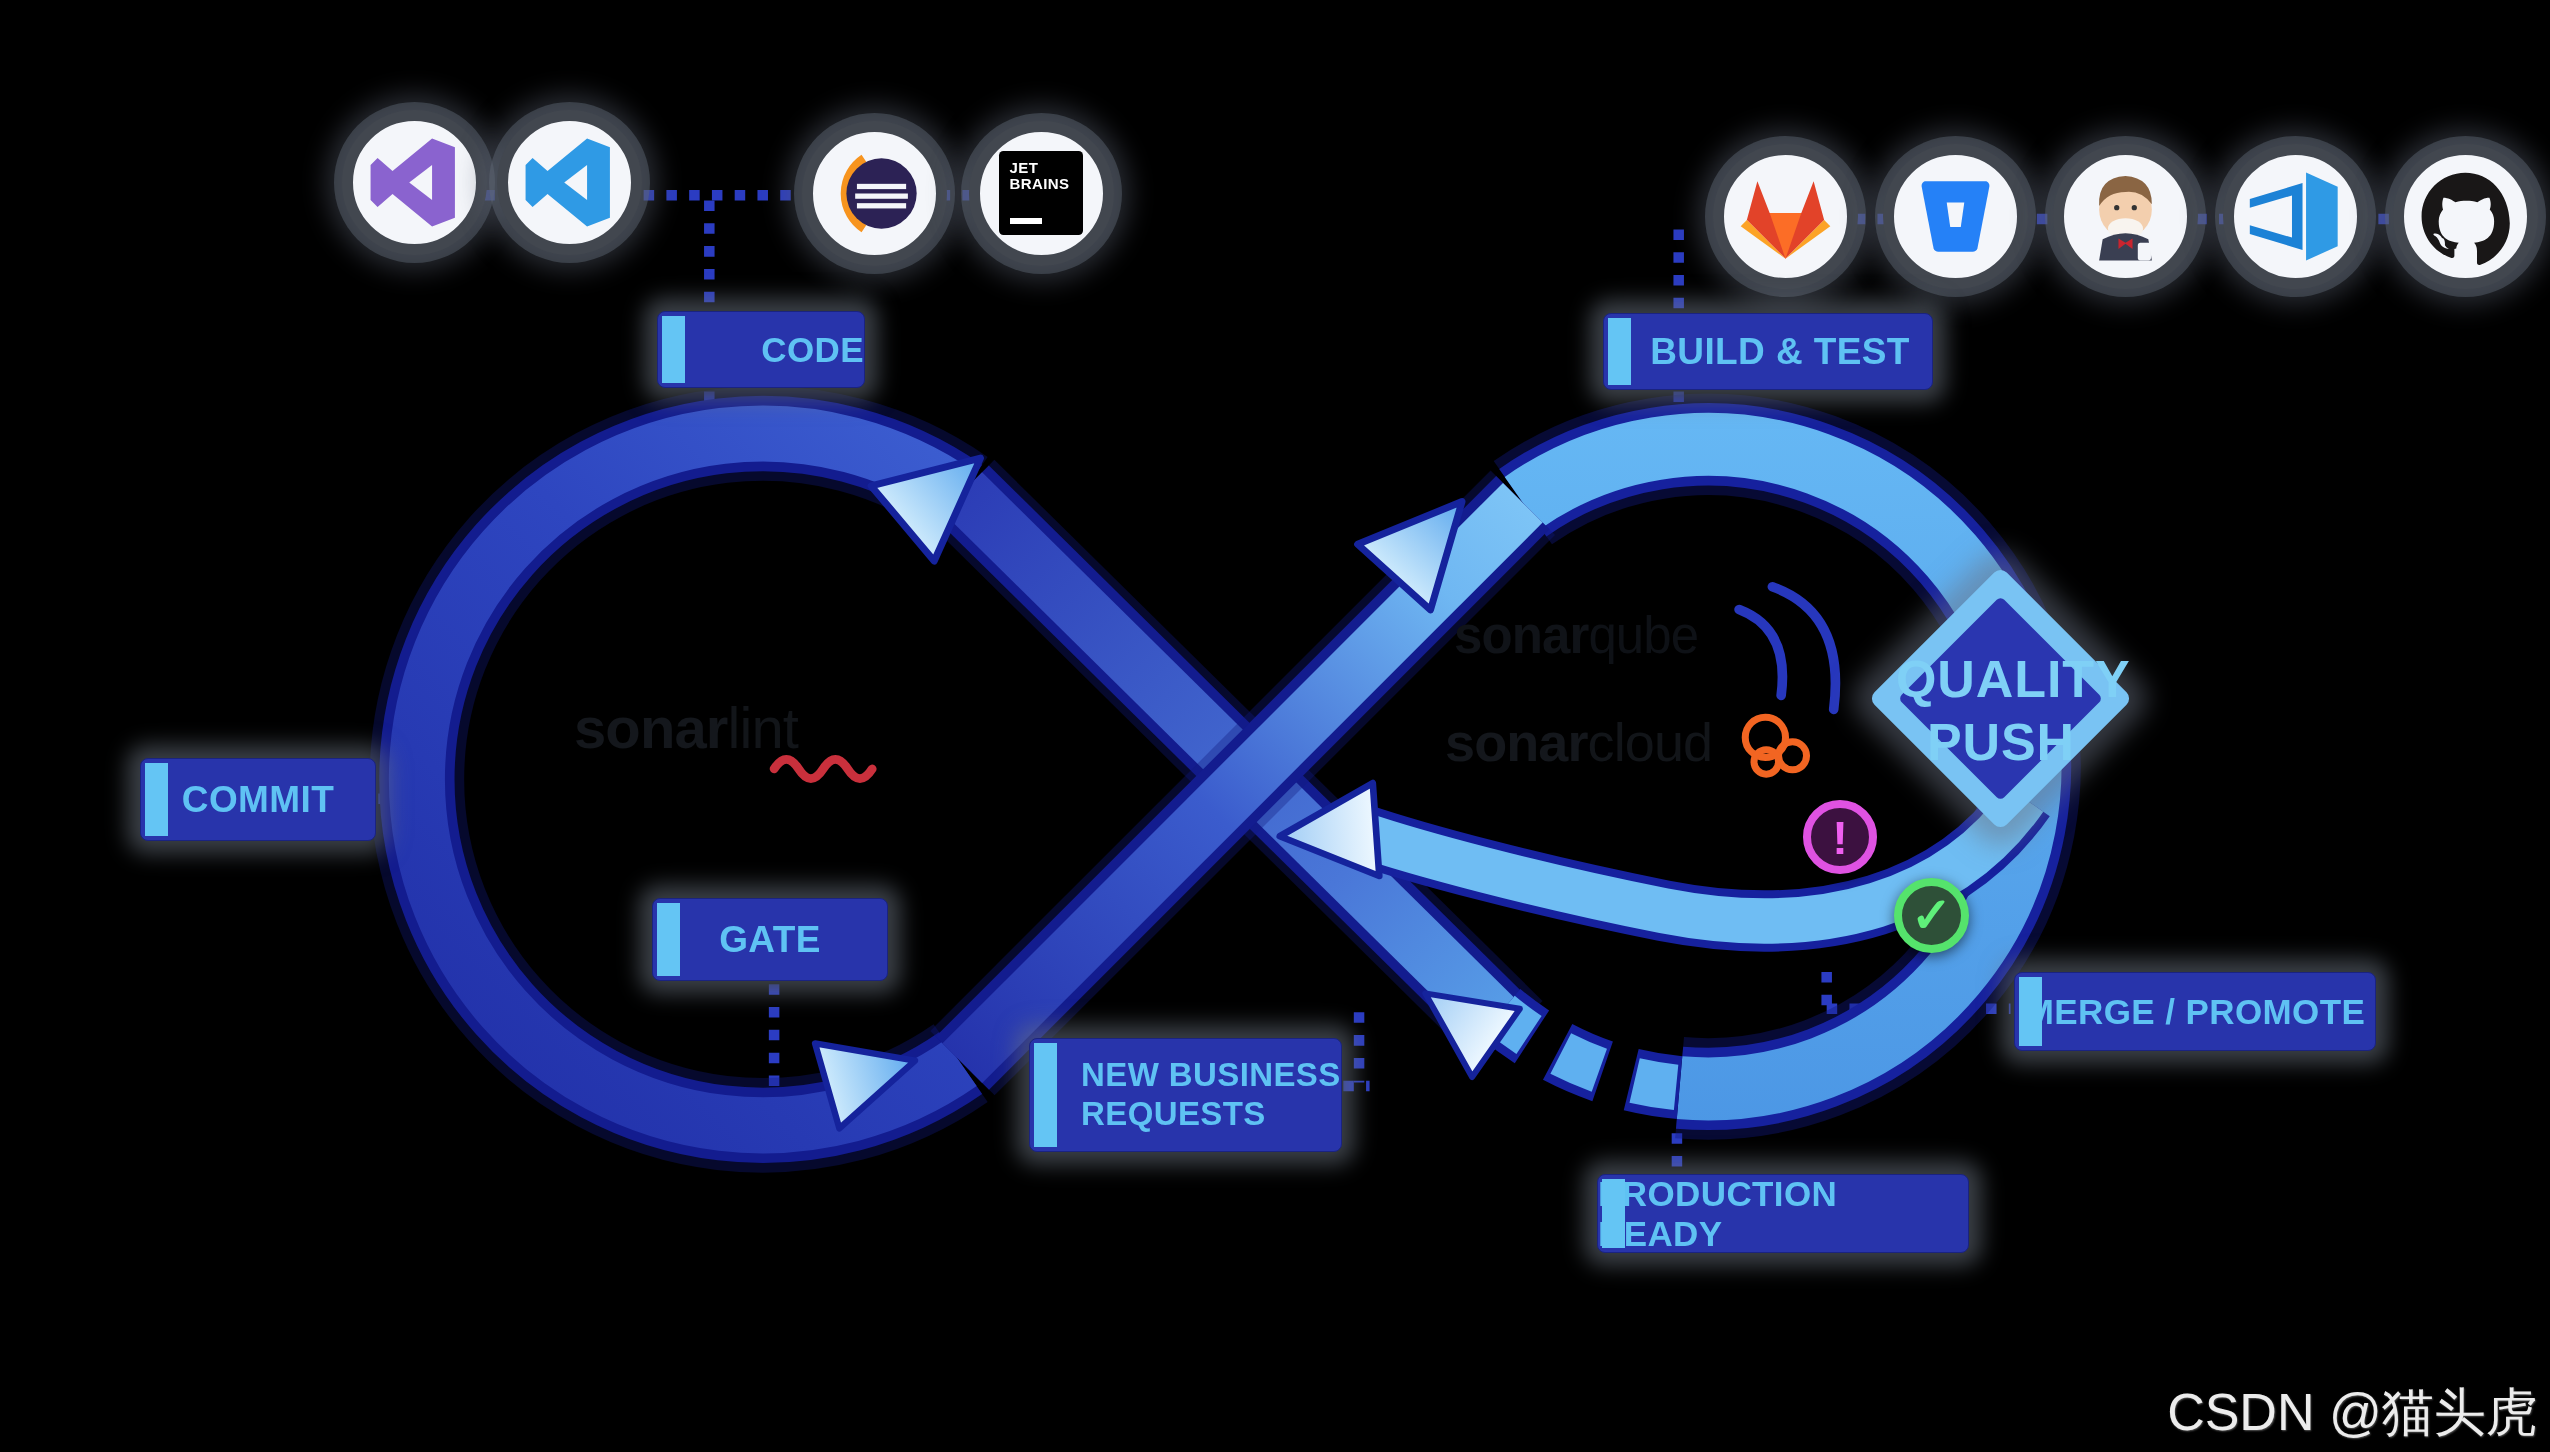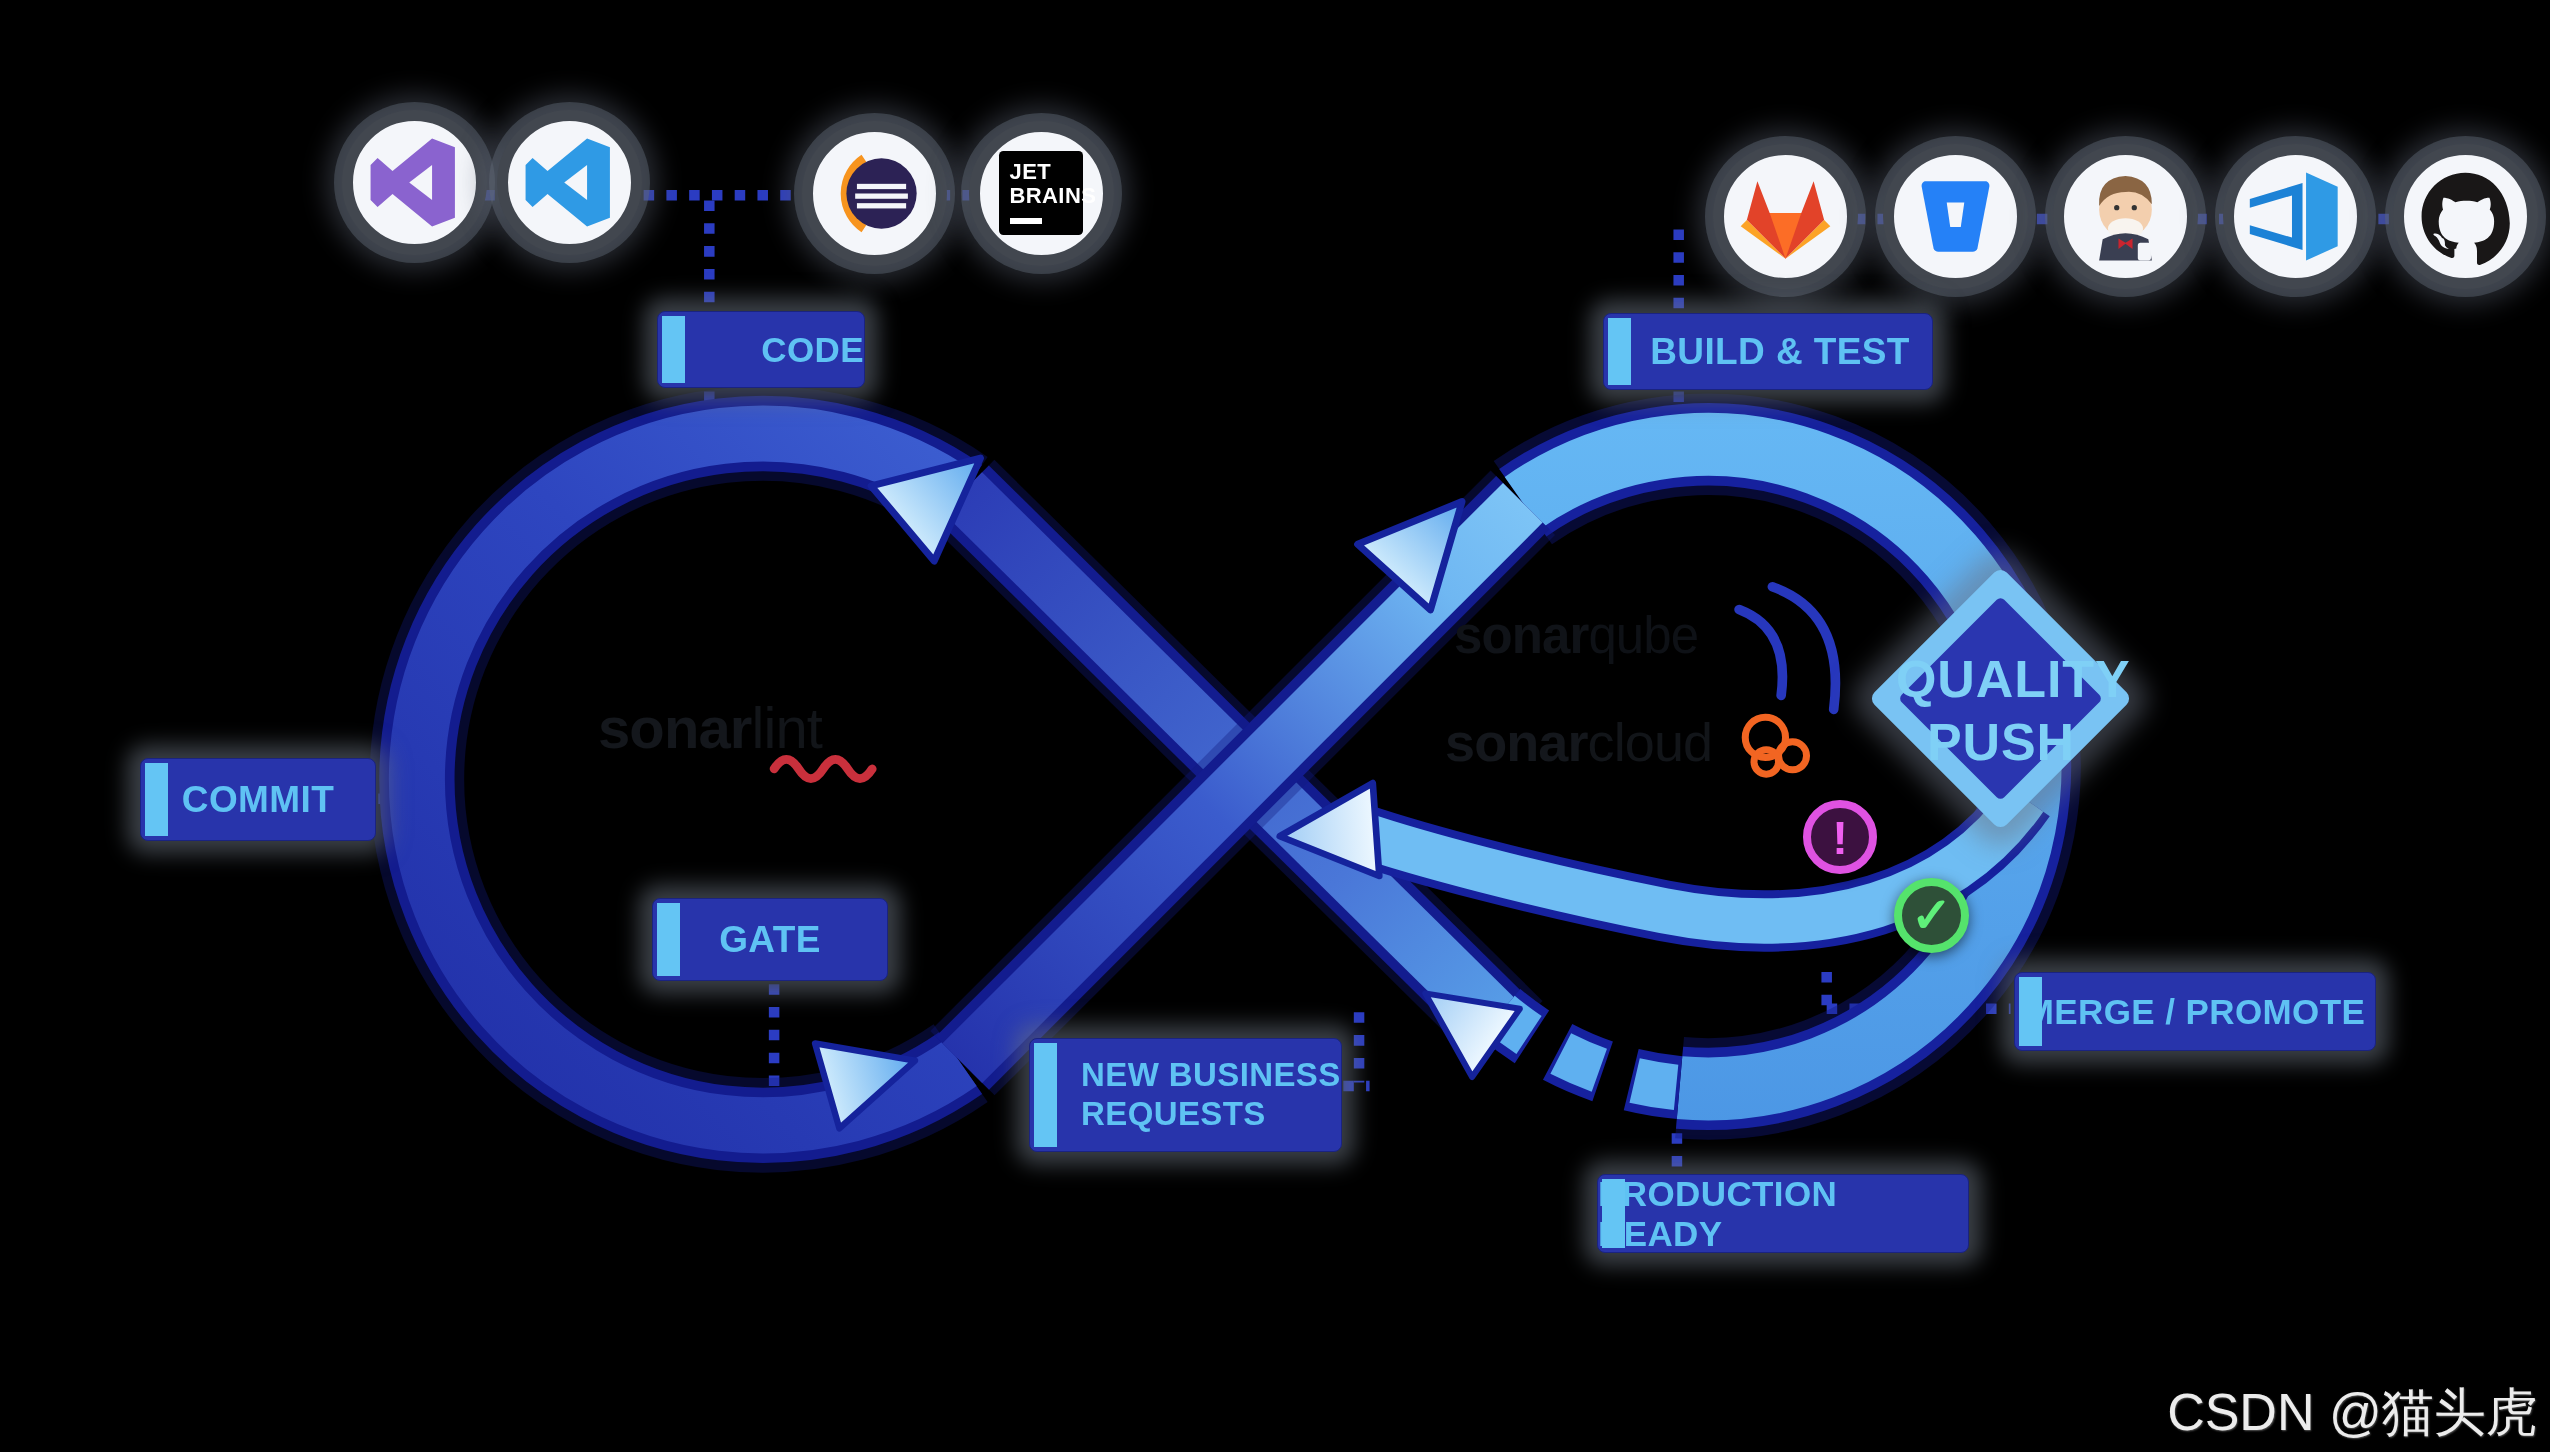--- a/index.html
+++ b/index.html
@@ -6,21 +6,21 @@
   #stage{position:relative;width:2550px;height:1452px;background:#000;overflow:hidden;
          font-family:"Liberation Sans",sans-serif;}
   #loop-svg{position:absolute;left:0;top:0;}
 
   
   .icirc{position:absolute;width:123px;height:123px;border-radius:50%;background:#f4f6fa;
          border:11.4px solid #42474f;
          box-shadow:0 0 0 8px rgba(96,105,118,.45),0 0 26px 16px rgba(88,96,110,.45);}
   .icirc svg{position:absolute;left:0;top:0;}
   .jb-sq{position:absolute;left:19px;top:19px;width:84px;height:84px;background:#000;
-         border-radius:4.4px;color:#fff;font-weight:bold;font-size:22px;line-height:1.08;
+         border-radius:4.4px;color:#fff;font-weight:bold;font-size:15px;line-height:1.08;
          padding:8.8px 0 0 10.5px;box-sizing:border-box;letter-spacing:0.4px;}
   .jb-bar{position:absolute;left:10.5px;bottom:11.4px;width:32px;height:6.1px;background:#fff;}
 
   
   .lbox{position:absolute;background:#2834ab;border:1.8px solid #1a2380;border-radius:8px;
         box-shadow:0 0 21px 12.3px rgba(108,116,130,.55),0 5.3px 8.8px rgba(0,0,0,.5);
         display:flex;align-items:center;justify-content:center;
         color:#5fc2f3;font-weight:bold;letter-spacing:0.4px;box-sizing:border-box;}
   .lbox .accent{position:absolute;left:4.4px;top:4.4px;bottom:4.4px;width:23px;background:#64c5f4;}
   .lbox.two-line{flex-direction:column;align-items:flex-start;justify-content:center;
@@ -40,21 +40,21 @@
          font-weight:bold;box-shadow:0 3.5px 12.3px rgba(0,0,0,.55);box-sizing:border-box;}
   .badge-fail{left:1803px;top:800px;width:74px;height:74px;border:8px solid #df52e2;background:#3c1140;
               color:#ef5ff0;font-size:47px;}
   .badge-pass{left:1894px;top:878px;width:75px;height:75px;border:8px solid #55e36c;background:#2e5038;
               color:#5ff07a;font-size:49px;}
 
   
   .wordmark{position:absolute;white-space:nowrap;}
   .wm-bold{font-weight:bold;}
   .wm-light{font-weight:normal;opacity:.92;}
-  #wm-sonarlint{left:574px;top:694px;font-size:58px;color:#14171c;letter-spacing:-0.9px;margin-left:24px;}
+  #wm-sonarlint{left:574px;top:694px;font-size:58px;color:#14171c;letter-spacing:-0.9px;}
   #wm-sonarqube{left:1454px;top:606px;font-size:51px;color:#101318;letter-spacing:-0.9px;}
   #wm-sonarcloud{left:1445px;top:711px;font-size:54px;color:#14171c;letter-spacing:-0.9px;}
 
   #watermark{position:absolute;right:12.3px;top:1378px;font-size:52px;color:#ececec;
              text-shadow:0.9px 0.9px 1.8px rgba(120,120,120,.7);}
 </style>
 </head>
 <body>
 
 <div id="stage">

